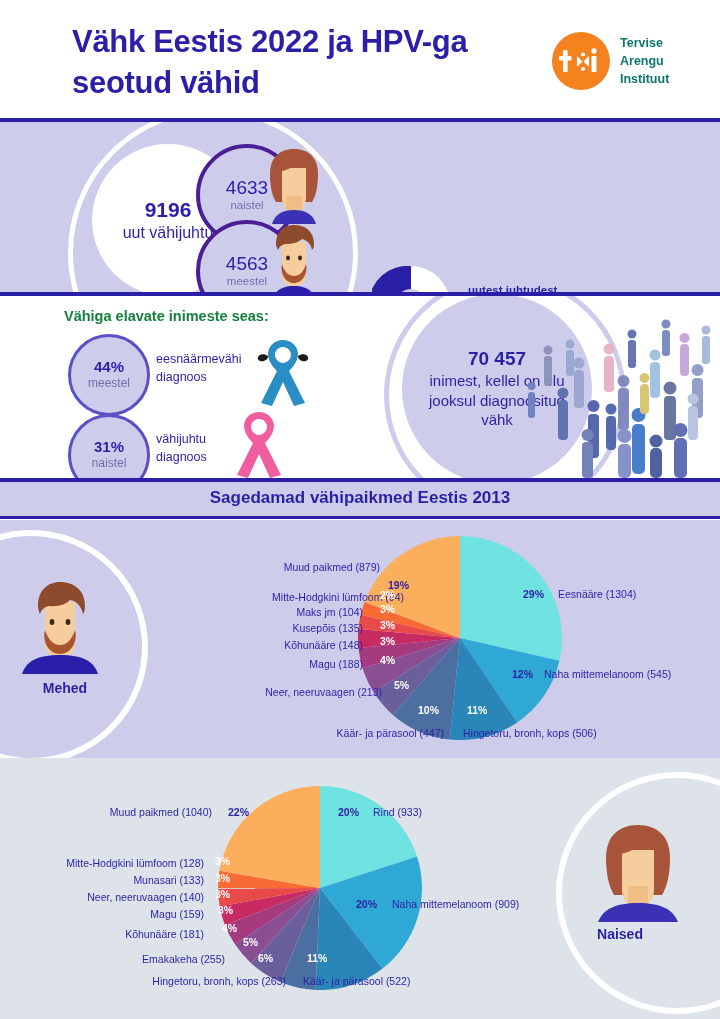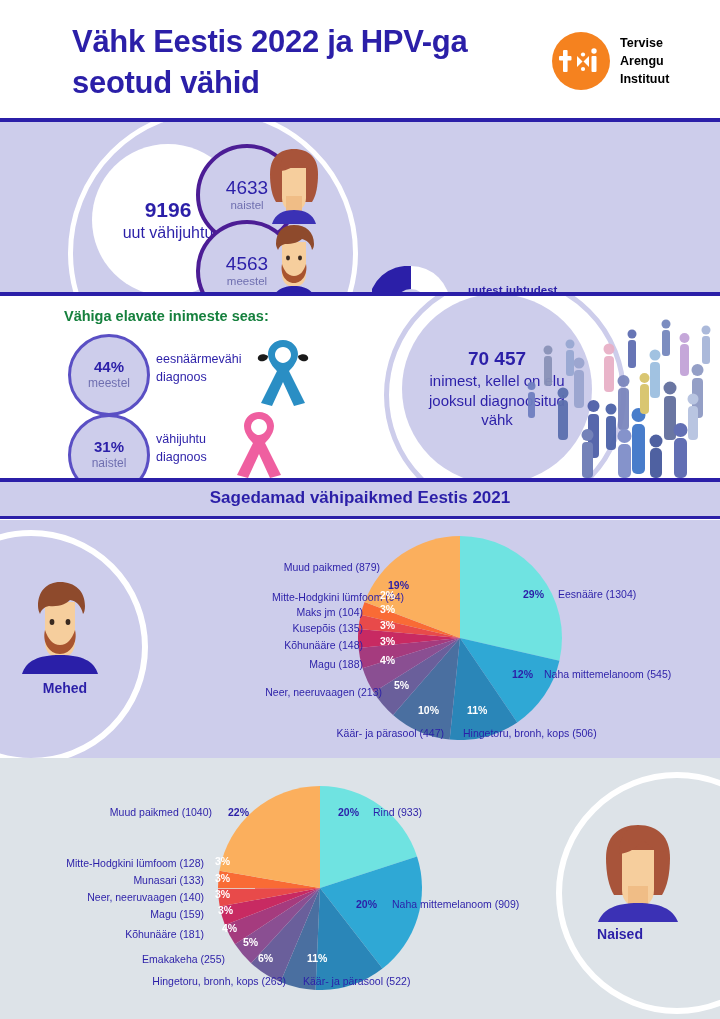--- a/index.html
+++ b/index.html
@@ -14,21 +14,21 @@
 
   
   #header{position:absolute;left:0;top:0;width:720px;height:118px;background:#fff;}
   #title{position:absolute;left:72px;top:22px;width:460px;
          font-size:31px;font-weight:700;line-height:1.32;color:#2b1fa8;letter-spacing:-.3px;}
   #logo{position:absolute;left:552px;top:32px;width:150px;height:62px;}
   #logo-mark{position:absolute;left:0;top:0;width:58px;height:58px;border-radius:50%;
              background:#f5821f;}
   #logo-mark svg{position:absolute;left:0;top:0;}
   #logo-text{position:absolute;left:68px;top:2px;font-size:12.5px;font-weight:700;
-             line-height:1.45;color:#000000;}
+             line-height:1.45;color:#0f766e;}
 
   
   #band1{position:absolute;left:0;top:122px;width:720px;height:170px;background:#cdcdeb;overflow:hidden;}
   .ringA{position:absolute;border-radius:50%;border:5px solid #ffffff;}
   #b1-bigring{left:68px;top:-14px;width:280px;height:280px;}
   #b1-bigcircle{position:absolute;left:92px;top:22px;width:152px;height:152px;border-radius:50%;
                 background:#ffffff;display:flex;flex-direction:column;align-items:center;justify-content:center;}
   #b1-bignum{font-size:21px;font-weight:700;color:#2b1fa8;line-height:1.15;}
   #b1-biglabel{font-size:16px;color:#2b1fa8;line-height:1.2;margin-top:1px;}
   .b1-small{position:absolute;width:94px;height:94px;border-radius:50%;
@@ -323,21 +323,21 @@
               <circle cx="89" cy="113" r="5.5"></circle>
             </g>
         </g>
       </svg>
     </div>
   </div>
 
   <div class="rule" style="top:478px"></div>
 
   <div id="band3">
-    <div id="sect-title">Sagedamad vähipaikmed Eestis 2021</div>
+    <div id="sect-title">Sagedamad vähipaikmed Eestis 2013</div>
   </div>
   <div class="rule" style="top:516px;height:3px"></div>
 
   <div id="men">
     <div id="men-ring"></div>
     <svg id="men-av" viewBox="0 0 88 96">
       <path d="M29 24h30v40c0 10-6 16-15 16s-15-6-15-16z" fill="#f6ce9d"></path>
       <path d="M44 4c15 0 25 9 25 24 0 4-1 7-2 8-2-9-7-13-13-14-4 4-11 7-21 6-5 1-8 4-9 8-1-2-2-5-2-8C22 13 31 4 44 4z" fill="#8e4a2c"></path>
       <path d="M29 52c3 9 8 15 15 15s12-6 15-15c3 12-4 24-15 24s-18-12-15-24z" fill="#a8542f"></path>
       <ellipse cx="36" cy="44" rx="2.4" ry="3" fill="#3a2a20"></ellipse>

